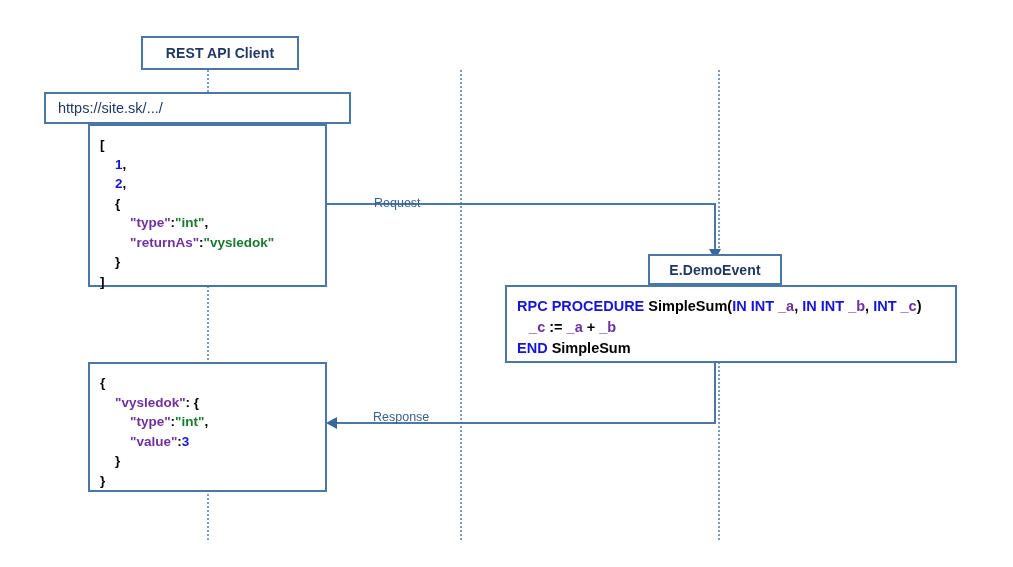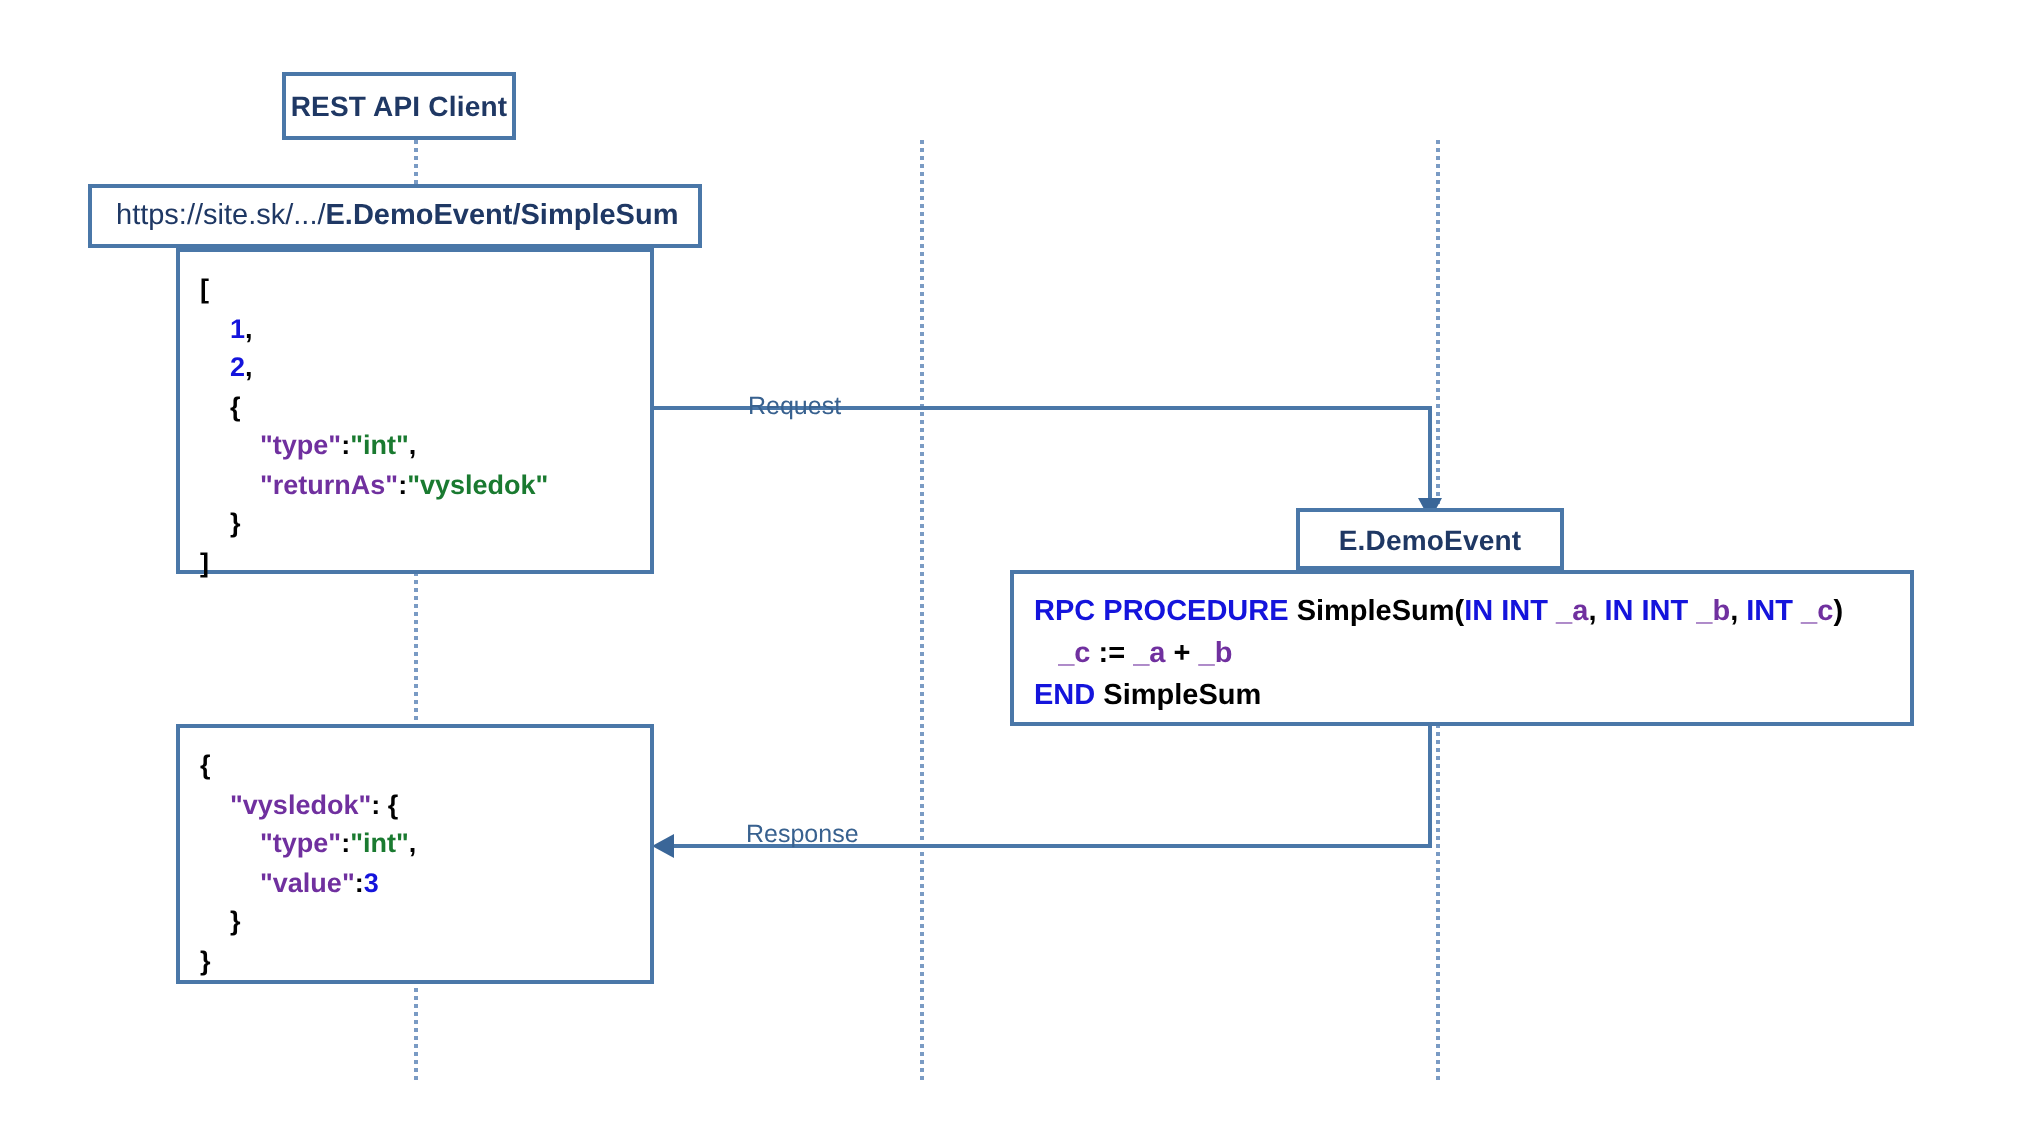--- a/index.html
+++ b/index.html
@@ -116,29 +116,28 @@
 </style>
 </head>
 <body>
 
 <div id="canvas">
 
   <div class="lifeline" style="left:207px; top:70px; height:470px;"></div>
   <div class="lifeline" style="left:460px; top:70px; height:470px;"></div>
   <div class="lifeline" style="left:718px; top:70px; height:470px;"></div>
 
-  <div class="box lifeline-head" style="left:141px; top:36px; width:117px; height:34px;">
+  <div class="box lifeline-head" style="left:141px; top:36px; width:158px; height:34px;">
     <span>REST API Client</span>
   </div>
 
   <div class="activation" style="left:88px; top:124px; width:11px; height:163px;"></div>
 
   <div class="box url-box" style="left:44px; top:92px; width:307px; height:32px;">
     <span>https://site.sk/.../</span>
-      <span class="bold">E.DemoEvent/SimpleSum</span>
   </div>
 
   <div class="box" style="left:88px; top:124px; width:239px; height:163px;">
     <div class="codeblock"><span class="k-pln">[</span>
 <span class="k-pln">    </span><span class="k-num">1</span><span class="k-pln">,</span>
 <span class="k-pln">    </span><span class="k-num">2</span><span class="k-pln">,</span>
 <span class="k-pln">    {</span>
 <span class="k-pln">        </span><span class="k-key">"type"</span><span class="k-pln">:</span><span class="k-str">"int"</span><span class="k-pln">,</span>
 <span class="k-pln">        </span><span class="k-key">"returnAs"</span><span class="k-pln">:</span><span class="k-str">"vysledok"</span>
 <span class="k-pln">    }</span>

